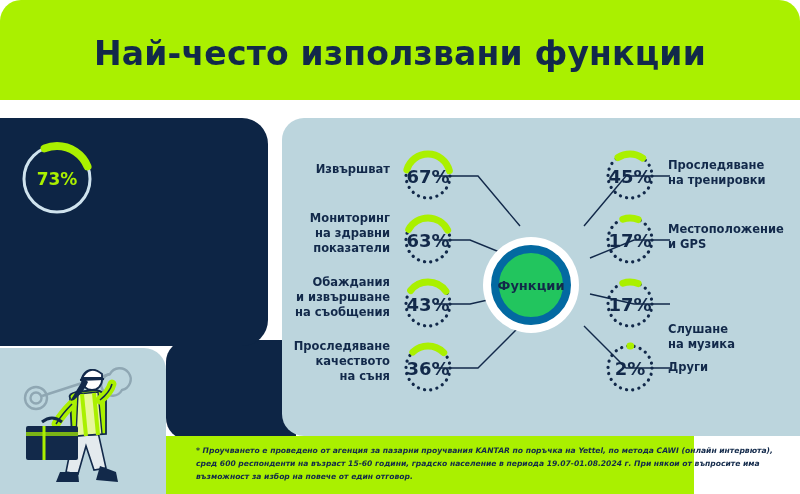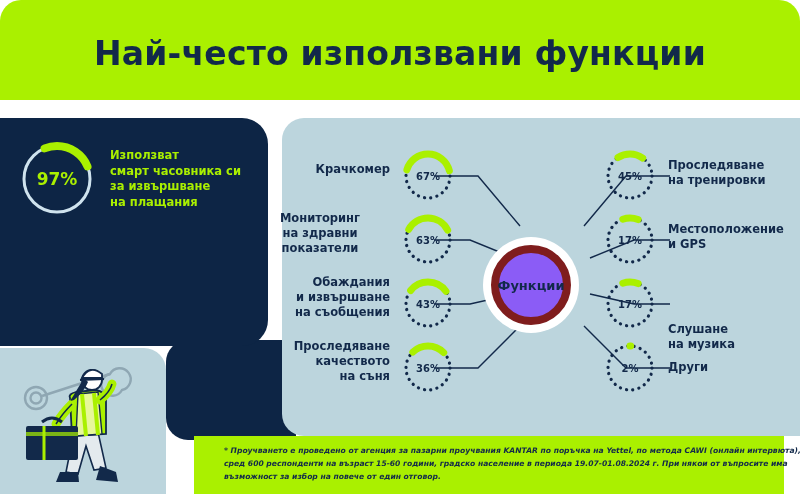--- a/index.html
+++ b/index.html
@@ -58,23 +58,22 @@
   .blue-panel {
     position: absolute; left: 282px; top: 118px;
     width: 540px; height: 318px;
     background: #bcd5dd;
     border-radius: 22px 0 0 22px;
   }
 
   
   .footnote {
     position: absolute; left: 166px; top: 436px;
-    width: 590px; height: 58px;
+    width: 528px; height: 58px;
     background: #aaf000;
-    margin-left: 28px;
   }
   .footnote-text {
     position: absolute; left: 30px; top: 9px; width: 590px;
     font-size: 7.6px; line-height: 12.8px;
     font-style: italic; font-weight: 700;
     color: #12294a;
   }
 
   
   .stat-row { position: absolute; display: flex; align-items: center; }
@@ -103,35 +102,35 @@
   
   .hub {
     position: absolute; left: 483px; top: 237px;
     width: 96px; height: 96px;
     border-radius: 50%;
     background: #ffffff;
     display: flex; align-items: center; justify-content: center;
   }
   .hub-ring {
     width: 80px; height: 80px; border-radius: 50%;
-    border: 8px solid #7f1d1d;
-    background: #8b5cf6;
+    border: 8px solid #0369a1;
+    background: #22c55e;
     display: flex; align-items: center; justify-content: center;
   }
   .hub-label {
     font-size: 13px; font-weight: 700; color: #12294a;
   }
 
   
   .node { position: absolute; width: 56px; height: 56px; }
   .node svg { display: block; }
   .node .pct {
     position: absolute; left: 0; top: 0; width: 56px; height: 56px;
     display: flex; align-items: center; justify-content: center;
-    font-size: 10px; font-weight: 700; color: #12294a;
+    font-size: 18px; font-weight: 700; color: #12294a;
   }
   .node-label {
     position: absolute;
     font-size: 11.5px; line-height: 15px; font-weight: 700;
     color: #12294a; white-space: pre-line;
   }
   .node-label.left  { text-align: right; }
   .node-label.right { text-align: left; }
 
   
@@ -150,26 +149,22 @@
 <div class="navy-bottom"></div>
 <div class="blue-panel"></div>
 <div class="navy-panel"></div>
 
 <div class="stat-row r1">
   <div class="donut-lg">
     <svg width="78" height="78" viewBox="0 0 78 78">
       <circle cx="39" cy="39" r="33" fill="none" stroke="#cfe3ee" stroke-width="3"></circle>
       <circle cx="39" cy="39" r="33" fill="none" stroke="#aaf000" stroke-width="8" stroke-linecap="round" stroke-dasharray="51.8 155.5" stroke-dashoffset="12.95" transform="rotate(-90 39 39)"></circle>
     </svg>
-    <div class="pct">97%</div>
+    <div class="pct">73%</div>
   </div>
-  <div class="stat-text">Използват
-смарт часовника си
-за извършване
-на плащания</div>
 </div>
 
 <div class="stat-row r2">
 </div>
 
 <svg class="worker" viewBox="0 0 160 134">
 
   <g stroke="#8fa7b3" stroke-width="2.4" fill="none">
     <path d="M36 44 L104 22"></path>
     <circle cx="30" cy="46" r="11"></circle>
@@ -233,30 +228,30 @@
   </div>
 </div>
 
 <div class="node" style="left:400px; top:148px;">
   <svg width="56" height="56" viewBox="0 0 56 56">
     <circle cx="28" cy="28" r="22" fill="none" stroke="#12294a" stroke-width="3.2" stroke-linecap="round" stroke-dasharray="0.1 6.2"></circle>
     <circle cx="28" cy="28" r="22" fill="none" stroke="#aaf000" stroke-width="7" stroke-linecap="round" stroke-dasharray="57.8 80.4" stroke-dashoffset="28.9" transform="rotate(-90 28 28)"></circle>
   </svg>
   <div class="pct">67%</div>
 </div>
-<div class="node-label left" style="left:250px; top:162px; width:140px;">Крачкомер</div>
+<div class="node-label left" style="left:250px; top:162px; width:140px;">Извършват</div>
 
 <div class="node" style="left:400px; top:212px;">
   <svg width="56" height="56" viewBox="0 0 56 56">
     <circle cx="28" cy="28" r="22" fill="none" stroke="#12294a" stroke-width="3.2" stroke-linecap="round" stroke-dasharray="0.1 6.2"></circle>
     <circle cx="28" cy="28" r="22" fill="none" stroke="#aaf000" stroke-width="7" stroke-linecap="round" stroke-dasharray="48.2 90" stroke-dashoffset="24.1" transform="rotate(-90 28 28)"></circle>
   </svg>
   <div class="pct">63%</div>
 </div>
-<div class="node-label left" style="left:250px; top:211px; width:140px;text-align:center;">Мониторинг
+<div class="node-label left" style="left:250px; top:211px; width:140px;">Мониторинг
 на здравни
 показатели</div>
 
 <div class="node" style="left:400px; top:276px;">
   <svg width="56" height="56" viewBox="0 0 56 56">
     <circle cx="28" cy="28" r="22" fill="none" stroke="#12294a" stroke-width="3.2" stroke-linecap="round" stroke-dasharray="0.1 6.2"></circle>
     <circle cx="28" cy="28" r="22" fill="none" stroke="#aaf000" stroke-width="7" stroke-linecap="round" stroke-dasharray="41.5 96.7" stroke-dashoffset="20.7" transform="rotate(-90 28 28)"></circle>
   </svg>
   <div class="pct">43%</div>
 </div>

